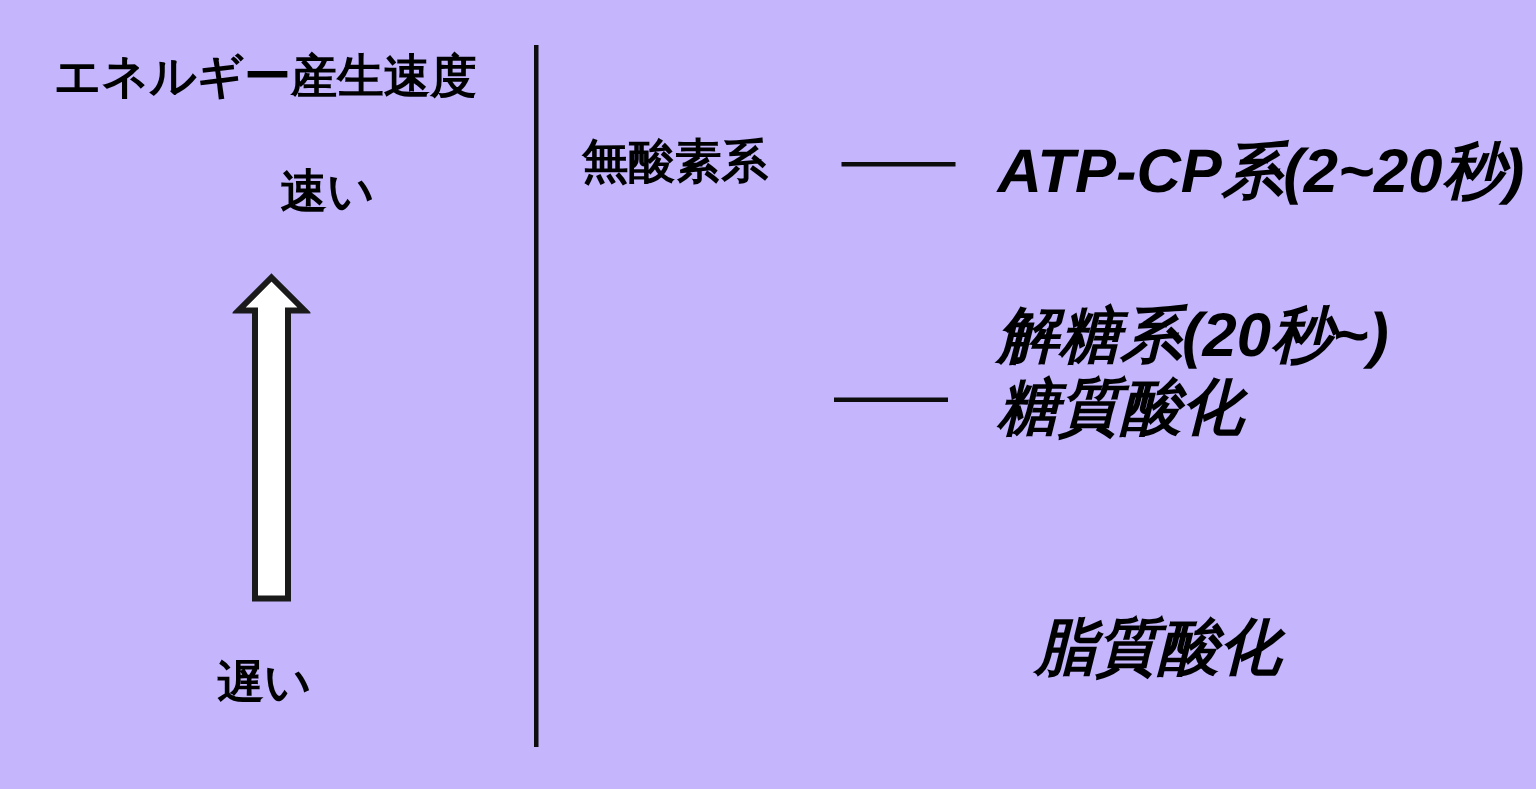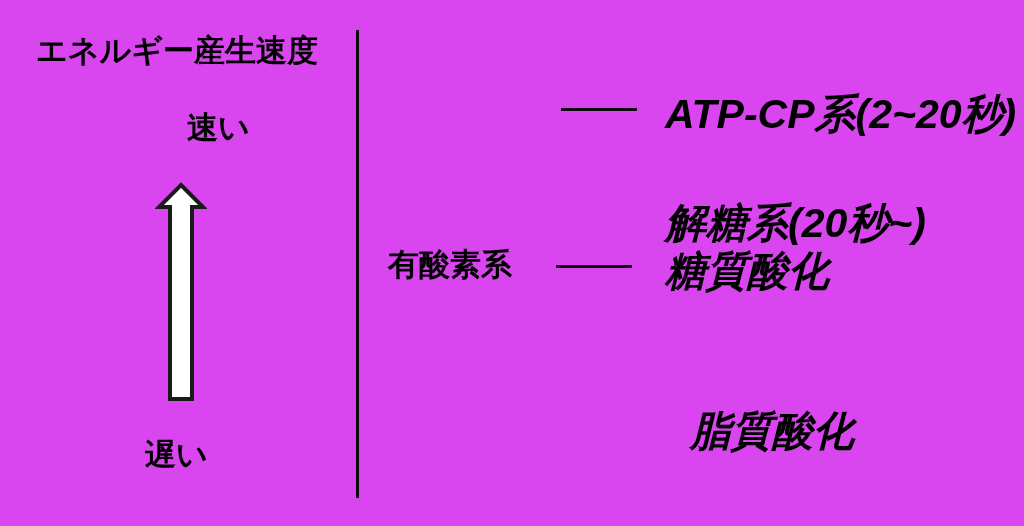--- a/index.html
+++ b/index.html
@@ -9,21 +9,21 @@
     background: #ffffff;
   }
   body {
     font-family: "Liberation Sans", "DejaVu Sans", sans-serif;
     color: #000000;
   }
   #canvas {
     position: relative;
     width: 1024px;
     height: 526px;
-    background: #d946ef;
+    background: #c4b5fd;
     overflow: hidden;
   }
 
   
   .axis-title {
     position: absolute;
     left: 36px;
     top: 33px;
     font-size: 31px;
     font-weight: bold;
@@ -115,31 +115,31 @@
     <svg width="52" height="224" viewBox="0 0 52 224" xmlns="http://www.w3.org/2000/svg" aria-hidden="true">
       <polygon points="26,5 48,27 37,27 37,219 15,219 15,27 4,27" fill="#ffffff" stroke="#1a1a1a" stroke-width="4" stroke-linejoin="miter"></polygon>
     </svg>
   </div>
 
   <div class="axis-label-slow">遅い</div>
 
   <div class="divider"></div>
 
   <div class="row" style="top:86px;">
+    <span class="row-cat">無酸素系</span>
     <span class="row-dash" style="left:181px; width:76px;"></span>
     <span class="row-item" style="left:285px;">ATP-CP系(2~20秒)</span>
   </div>
 
   <div class="row" style="top:163px;margin-top:32px;">
     <span class="row-cat"></span>
     <span class="row-item" style="left:285px;">解糖系(20秒~)</span>
   </div>
 
   <div class="row" style="top:243px;">
-    <span class="row-cat">有酸素系</span>
     <span class="row-dash" style="left:176px; width:76px;"></span>
     <span class="row-item" style="left:285px;">糖質酸化</span>
   </div>
 
 
   <div class="row" style="top:403px;">
     <span class="row-cat"></span>
     <span class="row-item" style="left:285px;margin-left:25px;">脂質酸化</span>
   </div>
 

